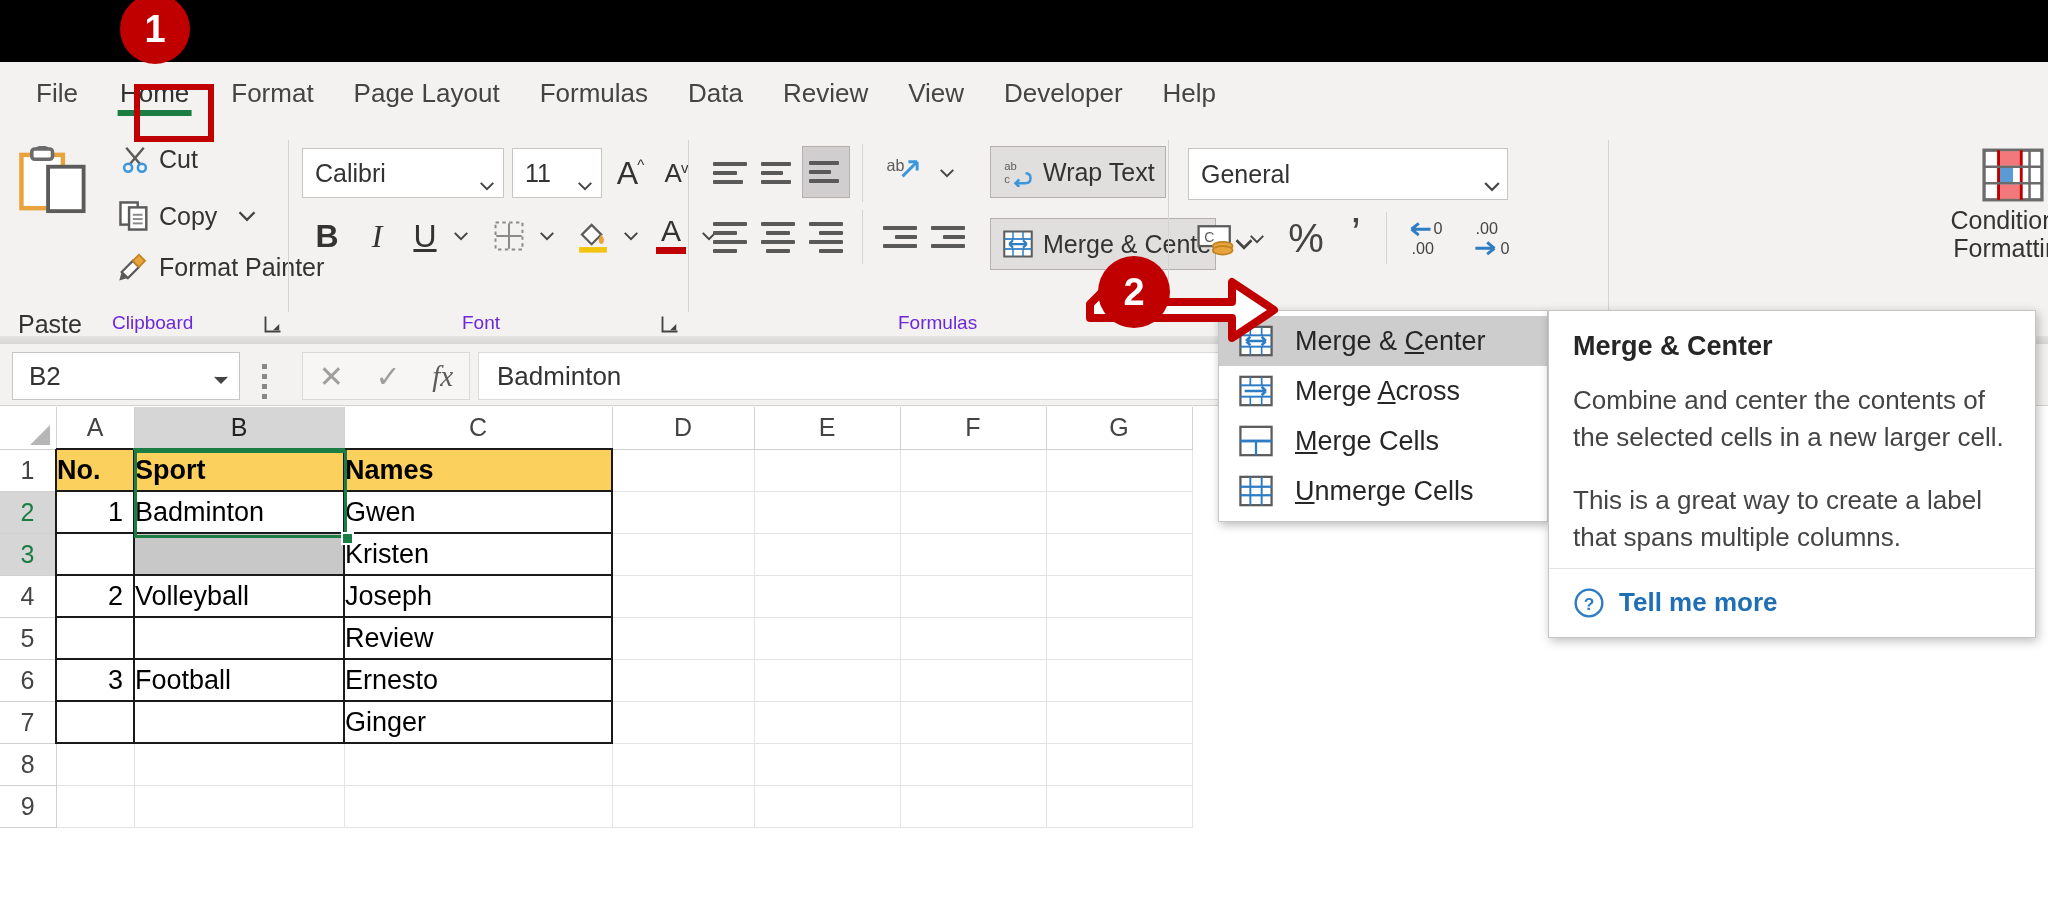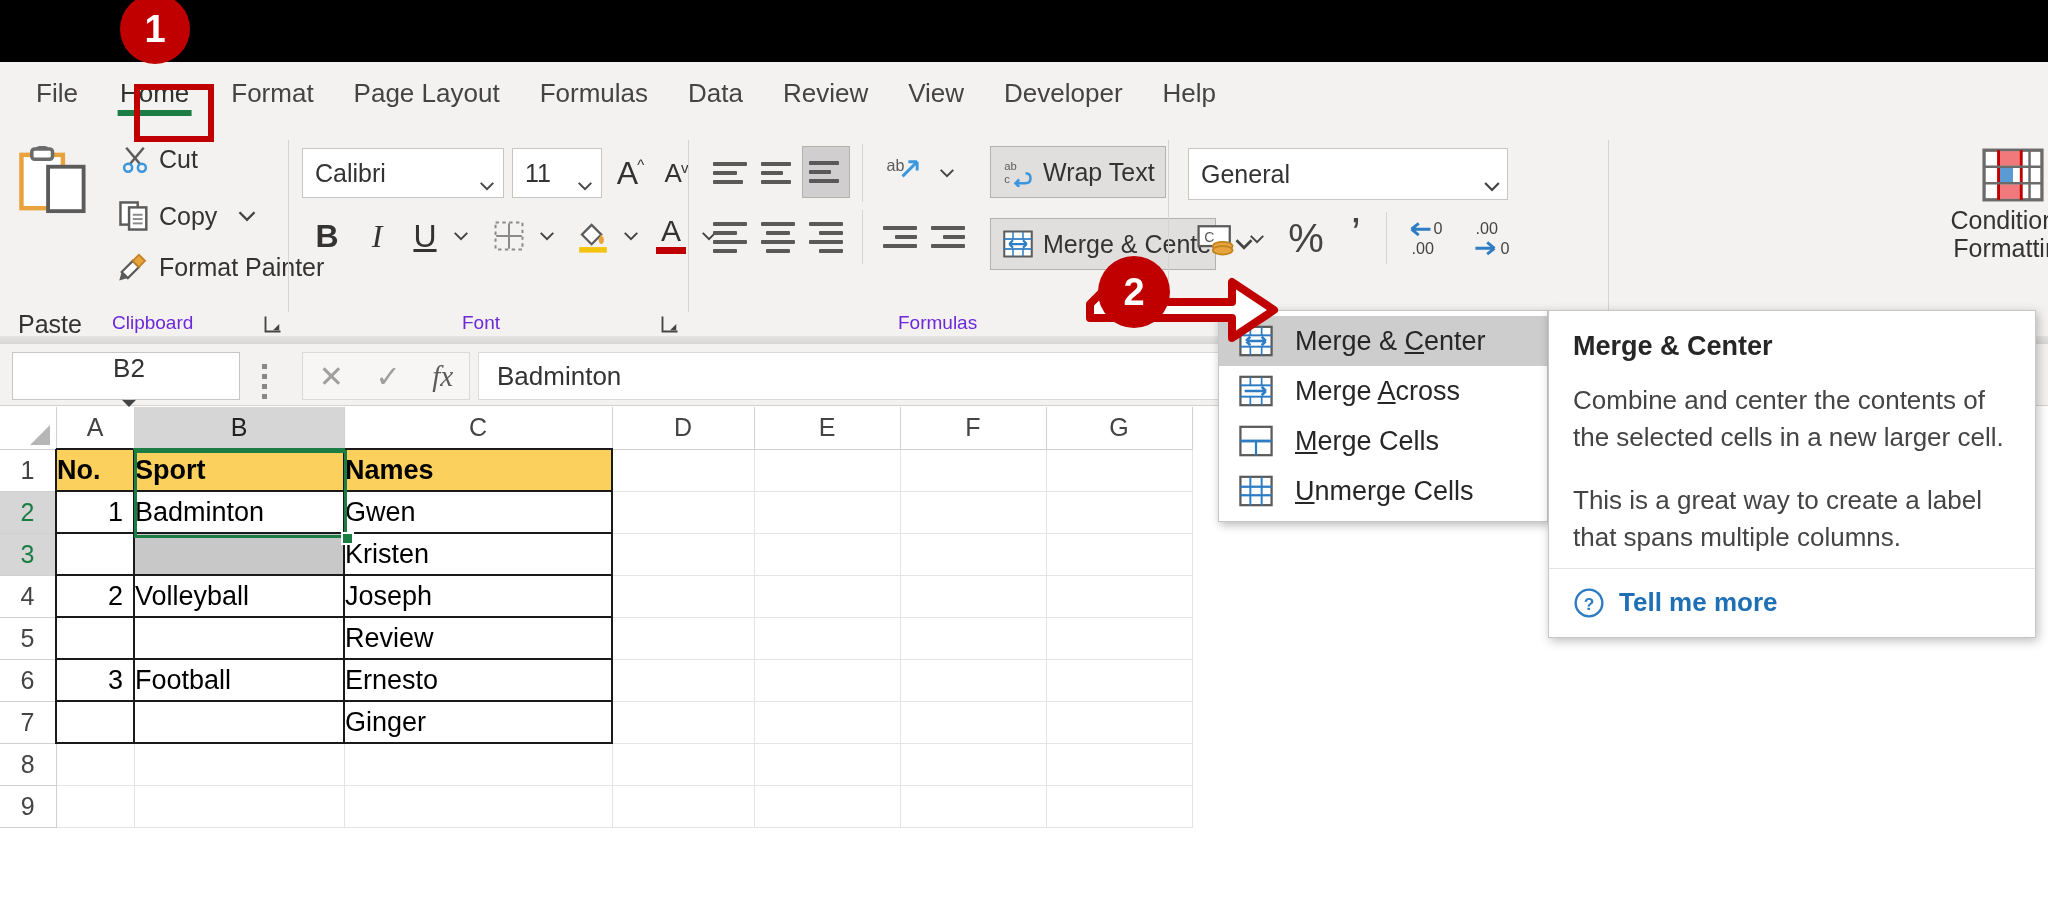--- a/index.html
+++ b/index.html
@@ -137,21 +137,21 @@
 
   
   .fbar {
     position: absolute; left: 0; top: 344px; width: 2048px; height: 62px;
     background: #f3f2f1; border-bottom: 1px solid #d4d2d0;
   }
   .namebox {
     position: absolute; left: 12px; top: 8px; width: 228px; height: 48px;
     background: #ffffff; border: 1px solid #c8c6c4;
     display: flex; align-items: center; padding: 0 10px 0 16px;
-    font-size: 26px; color: #333; flex-direction: column;
+    font-size: 26px; color: #333;
   }
   .namebox .val { flex: 1; }
   .dots {
     position: absolute; left: 262px; top: 20px; width: 6px; height: 26px;
   }
   .dots i { display: block; width: 5px; height: 5px; background: #8a8886; margin-bottom: 5px; }
   .fbar-btns {
     position: absolute; left: 302px; top: 8px; width: 168px; height: 48px;
     background: #f7f6f5; border: 1px solid #dcdad8;
     display: flex; align-items: center; justify-content: space-around;

